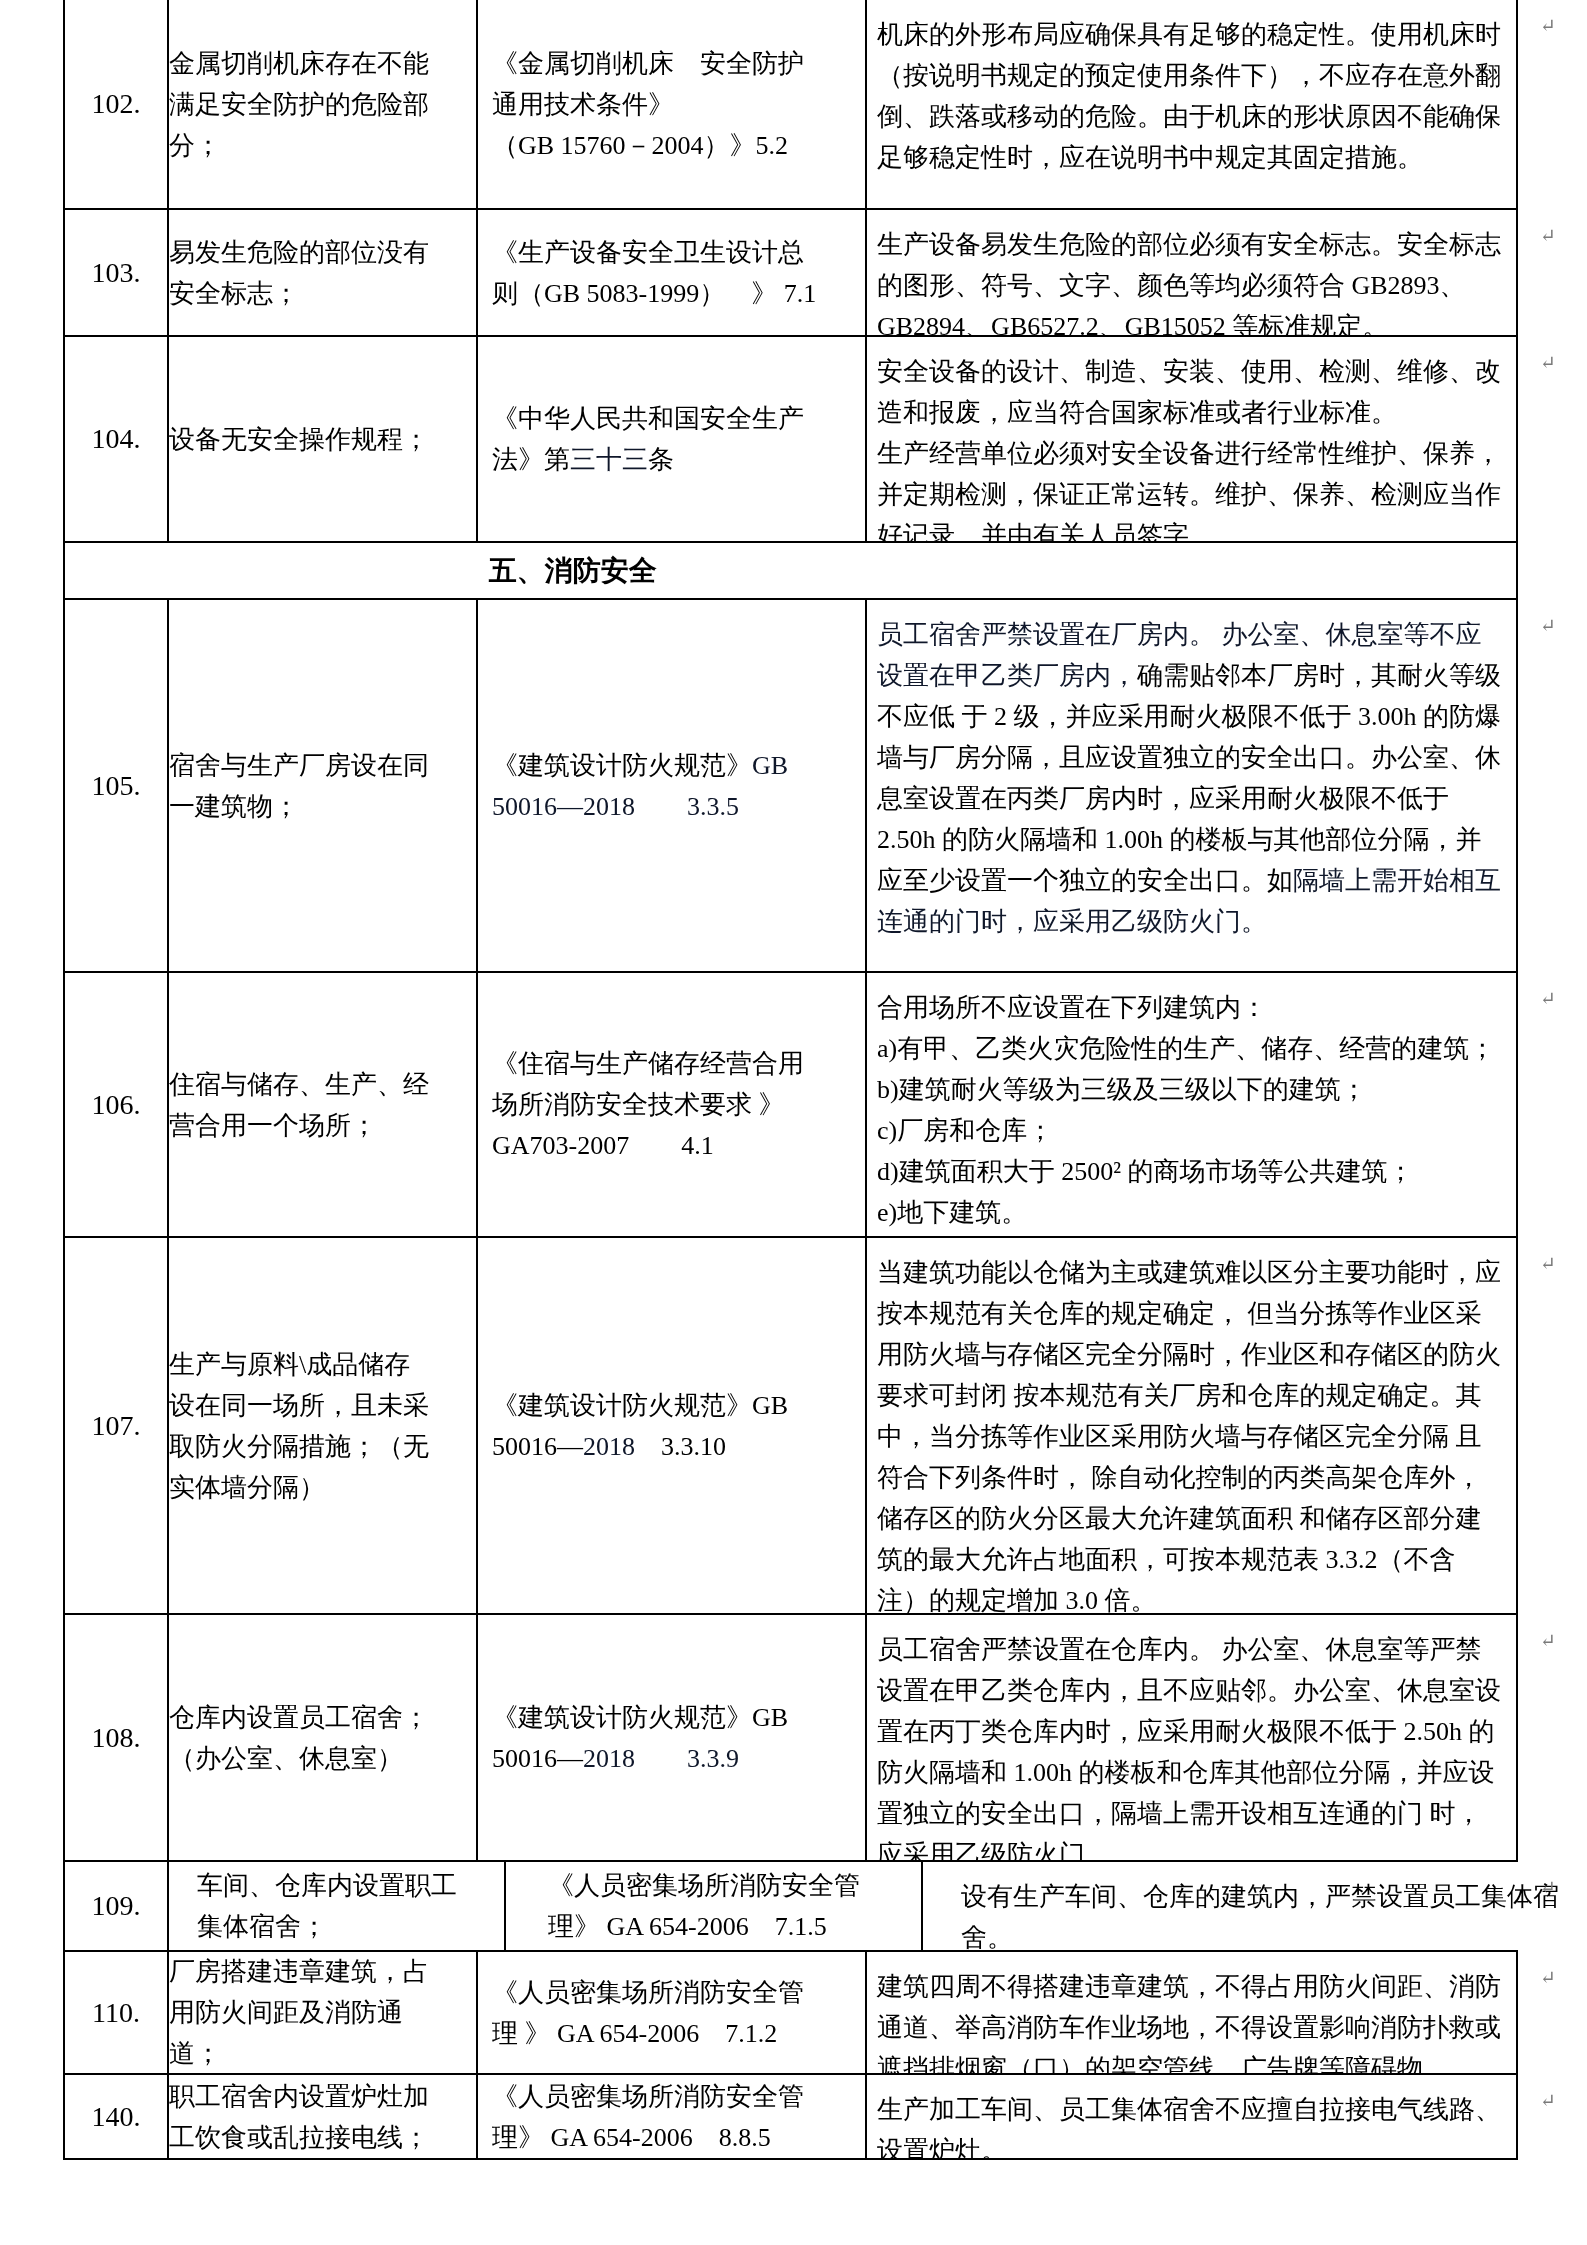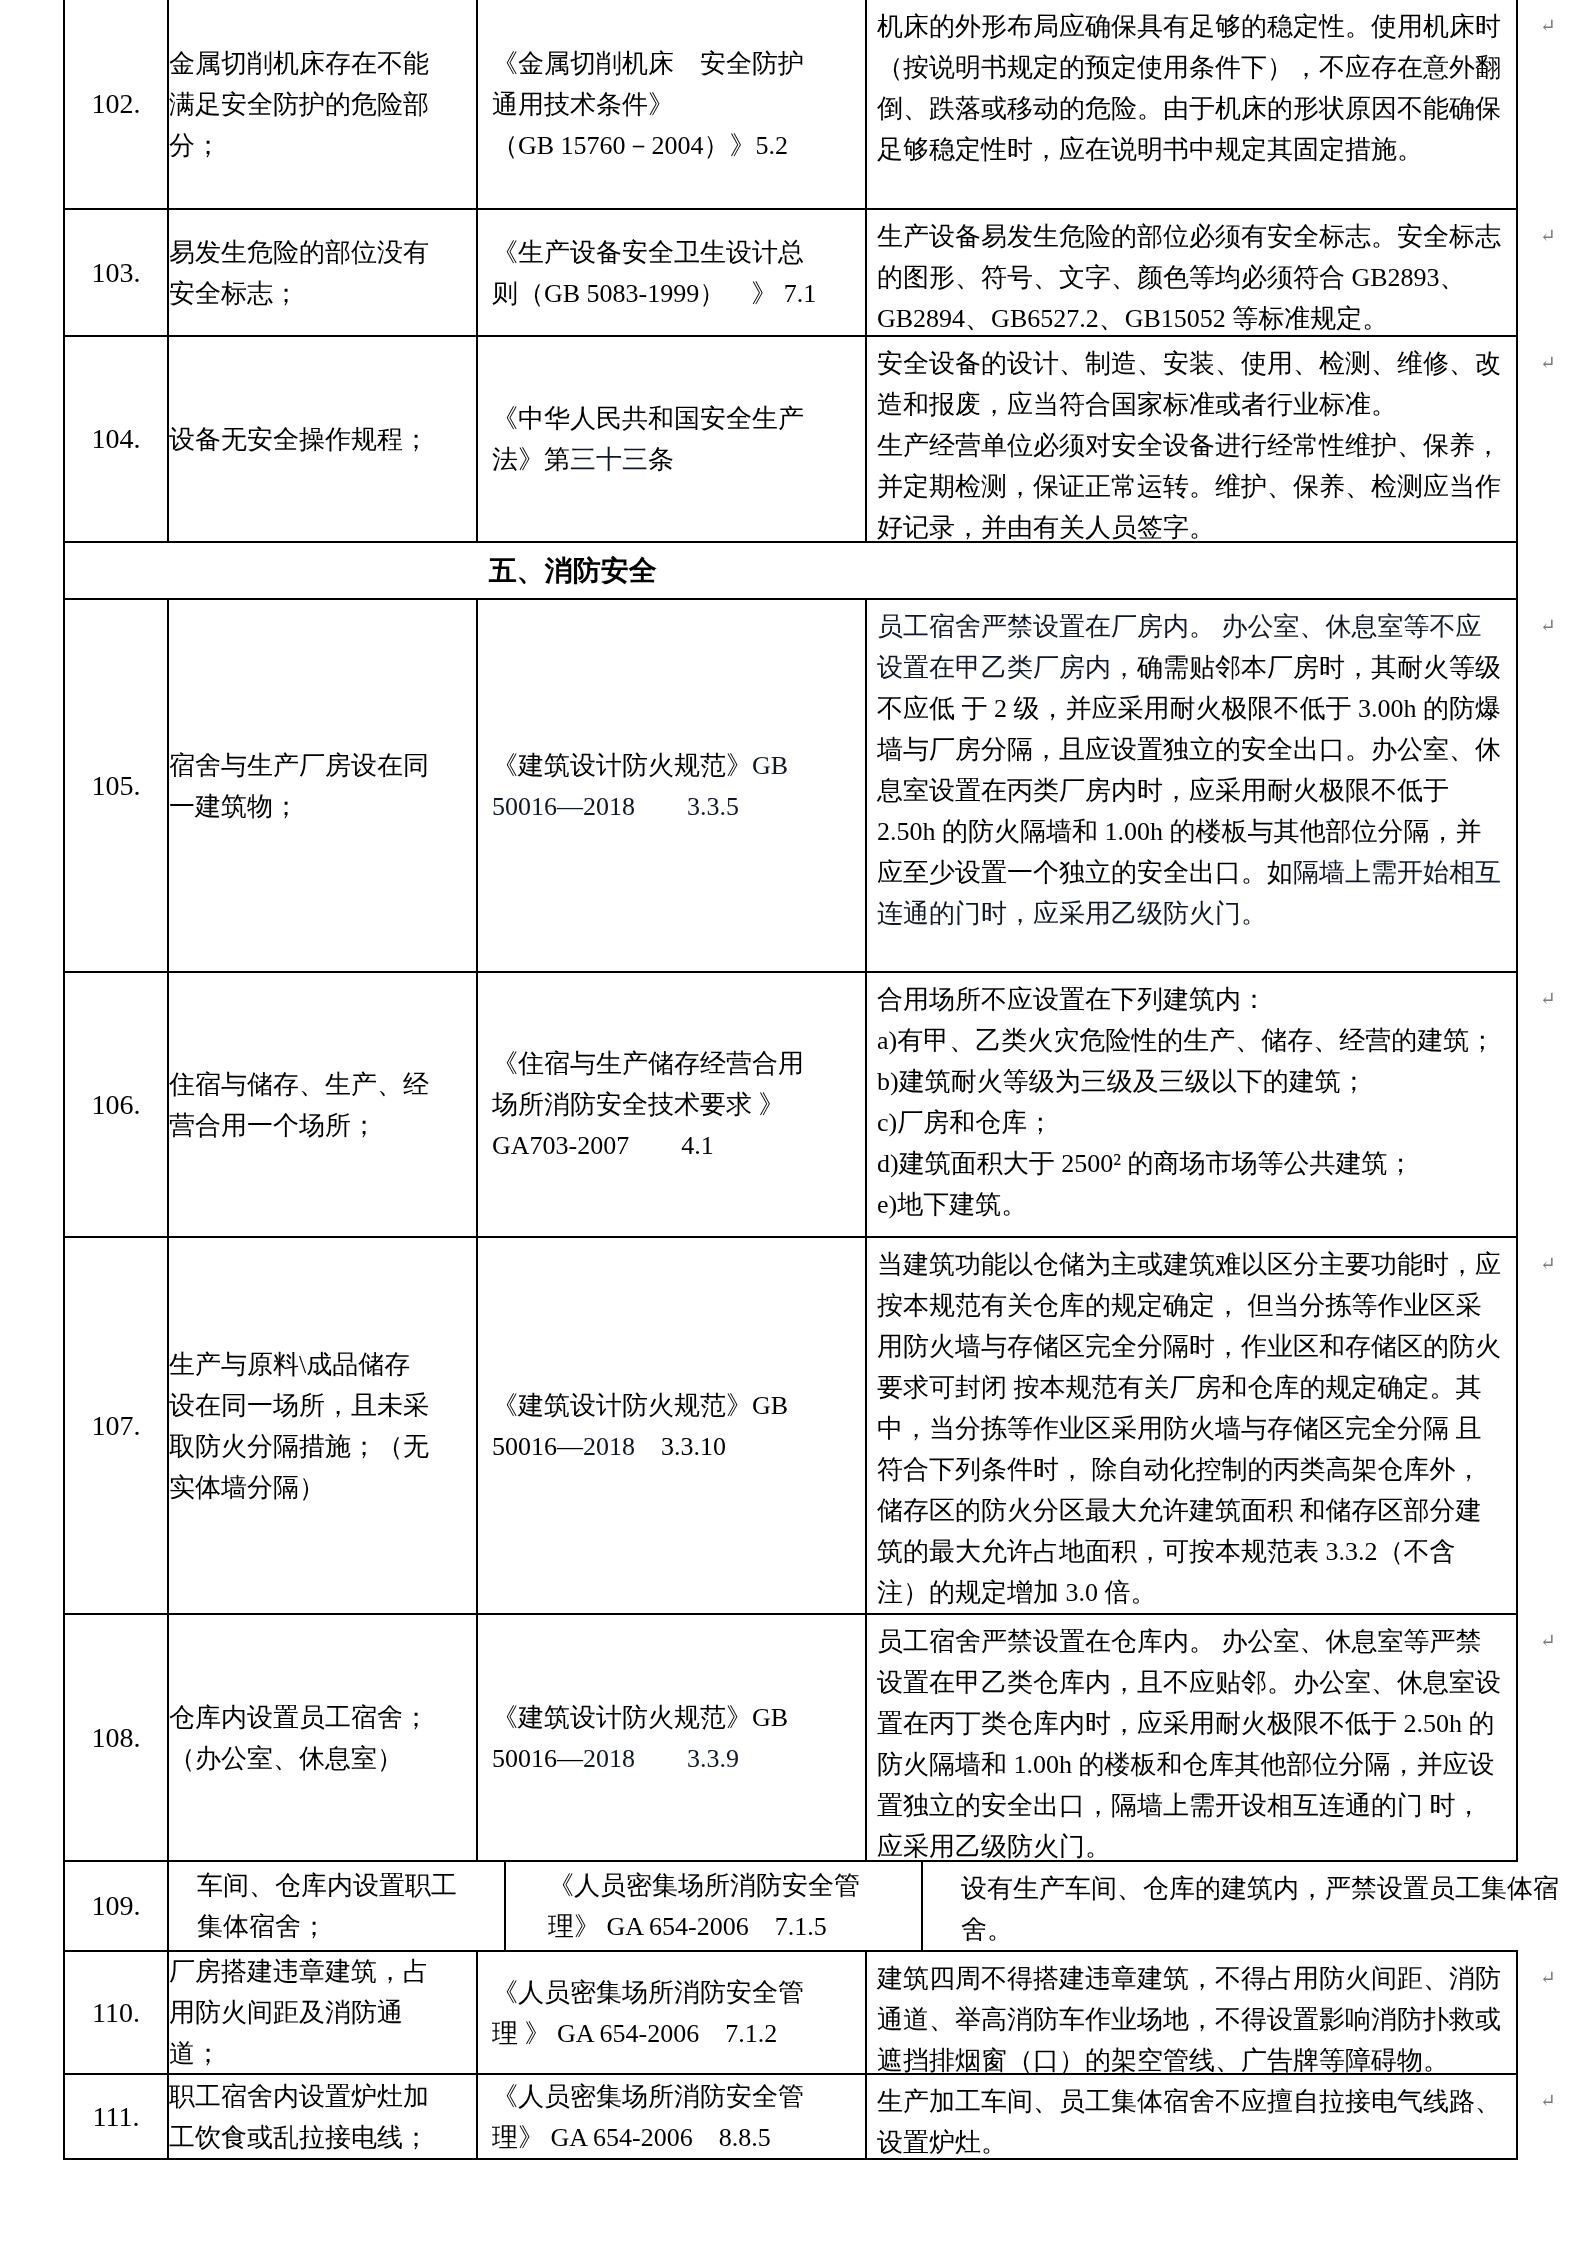--- a/index.html
+++ b/index.html
@@ -41,21 +41,21 @@
     font-size:26px;line-height:41px;
     white-space:pre-line;
   }
   .cell-basis{
     display:flex;align-items:center;
     padding-left:14px;padding-right:4px;
     font-size:26px;line-height:41px;
     white-space:pre-line;
   }
   .cell-detail{
-    padding:6px 12px 0 10px;
+    padding:14px 12px 0 10px;
     font-size:26px;line-height:41px;
     white-space:pre-line;
     text-align:left;
   }
   .section-row{
     position:relative;
     border-bottom:2px solid #000;
     box-sizing:border-box;
     display:flex;align-items:center;
   }
@@ -178,21 +178,21 @@
         <div class="cell cell-no">110.</div>
         <div class="cell cell-hazard"><div>厂房搭建违章建筑，占
 用防火间距及消防通
 道；</div></div>
         <div class="cell cell-basis"><div><span class="seg-black">《人员密集场所消防安全管
 理 》 GA 654-2006　7.1.2</span></div></div>
         <div class="cell cell-detail"><span class="seg-black">建筑四周不得搭建违章建筑，不得占用防火间距、消防通道、举高消防车作业场地，不得设置影响消防扑救或遮挡排烟窗（口）的架空管线、广告牌等障碍物。</span></div>
         <span class="para-mark">↵</span>
       </div>
       <div class="t-row" style="height: 85px;">
-        <div class="cell cell-no">111.</div>
+        <div class="cell cell-no">140.</div>
         <div class="cell cell-hazard"><div>职工宿舍内设置炉灶加
 工饮食或乱拉接电线；</div></div>
         <div class="cell cell-basis"><div><span class="seg-black">《人员密集场所消防安全管
 理》 GA 654-2006　8.8.5</span></div></div>
         <div class="cell cell-detail"><span class="seg-black">生产加工车间、员工集体宿舍不应擅自拉接电气线路、设置炉灶。</span></div>
         <span class="para-mark">↵</span>
       </div>
     </div>
 </div>
 

